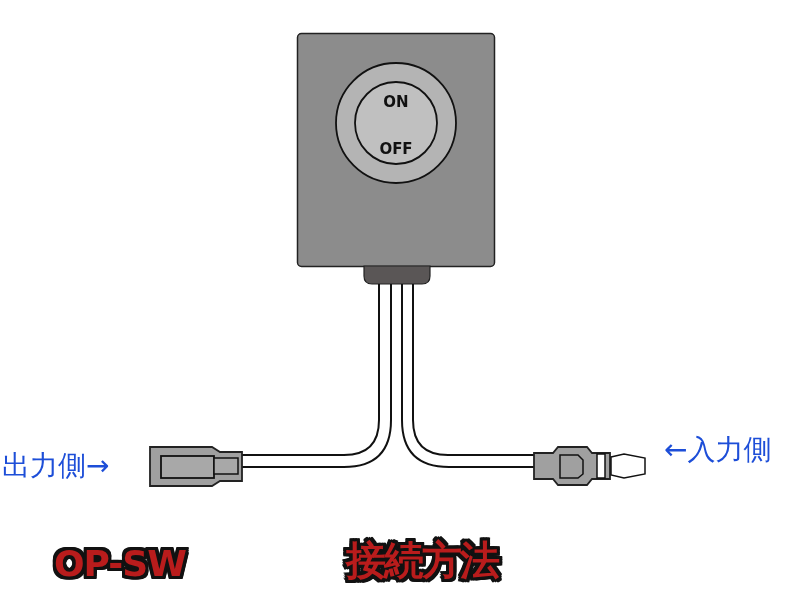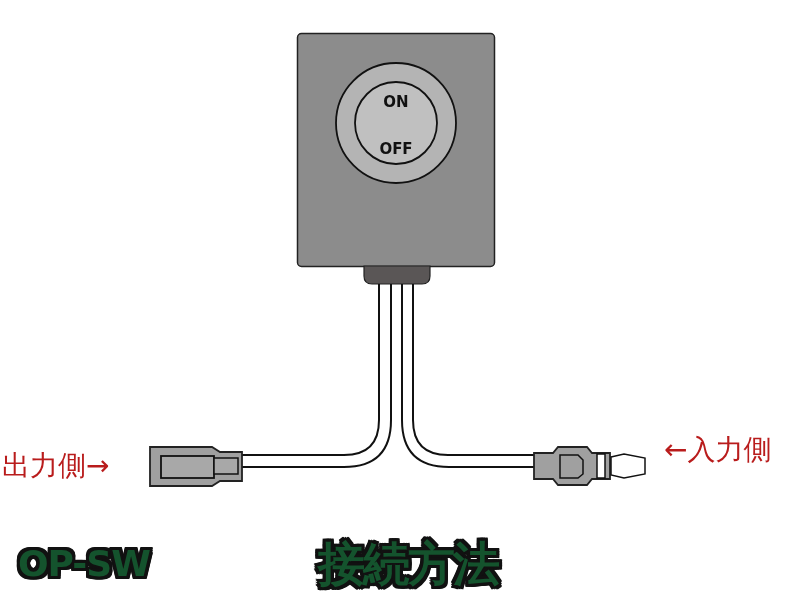--- a/index.html
+++ b/index.html
@@ -24,48 +24,49 @@
     .switch-label {
       font-family: "DejaVu Sans", sans-serif;
       font-weight: bold;
       font-size: 15px;
       fill: #111111;
     }
     .side-label {
       position: absolute;
       font-family: "DejaVu Sans", sans-serif;
       font-size: 28px;
-      color: #b91c1c;
+      color: #1d4ed8;
       white-space: nowrap;
       line-height: 1;
     }
     .title-outline {
       position: absolute;
       font-family: "DejaVu Sans", sans-serif;
       font-weight: bold;
       white-space: nowrap;
       line-height: 1;
-      color: #14532d;
+      color: #b91c1c;
       -webkit-text-stroke: 0;
       text-shadow:
         -3px -3px 0 #111, 3px -3px 0 #111, -3px 3px 0 #111, 3px 3px 0 #111,
         0 -3px 0 #111, 0 3px 0 #111, -3px 0 0 #111, 3px 0 0 #111,
         -2px -3px 0 #111, 2px -3px 0 #111, -2px 3px 0 #111, 2px 3px 0 #111,
         -3px -2px 0 #111, 3px -2px 0 #111, -3px 2px 0 #111, 3px 2px 0 #111;
+      margin-left: 36px;
     }
     .model {
       left: 18px;
       top: 546px;
       font-size: 36px;
       letter-spacing: -1px;
     }
     .method {
-      left: 318px;
+      left: 310px;
       top: 540px;
-      font-size: 47px;
+      font-size: 40px;
       letter-spacing: -2px;
     }
   </style>
 </head>
 <body>
 
 <svg class="diagram" viewBox="0 0 800 600" xmlns="http://www.w3.org/2000/svg">
 
   <g>
     <rect x="297.5" y="33.5" width="197" height="233" rx="4" ry="4" fill="#8c8c8c" stroke="#222" stroke-width="1.5"></rect>

